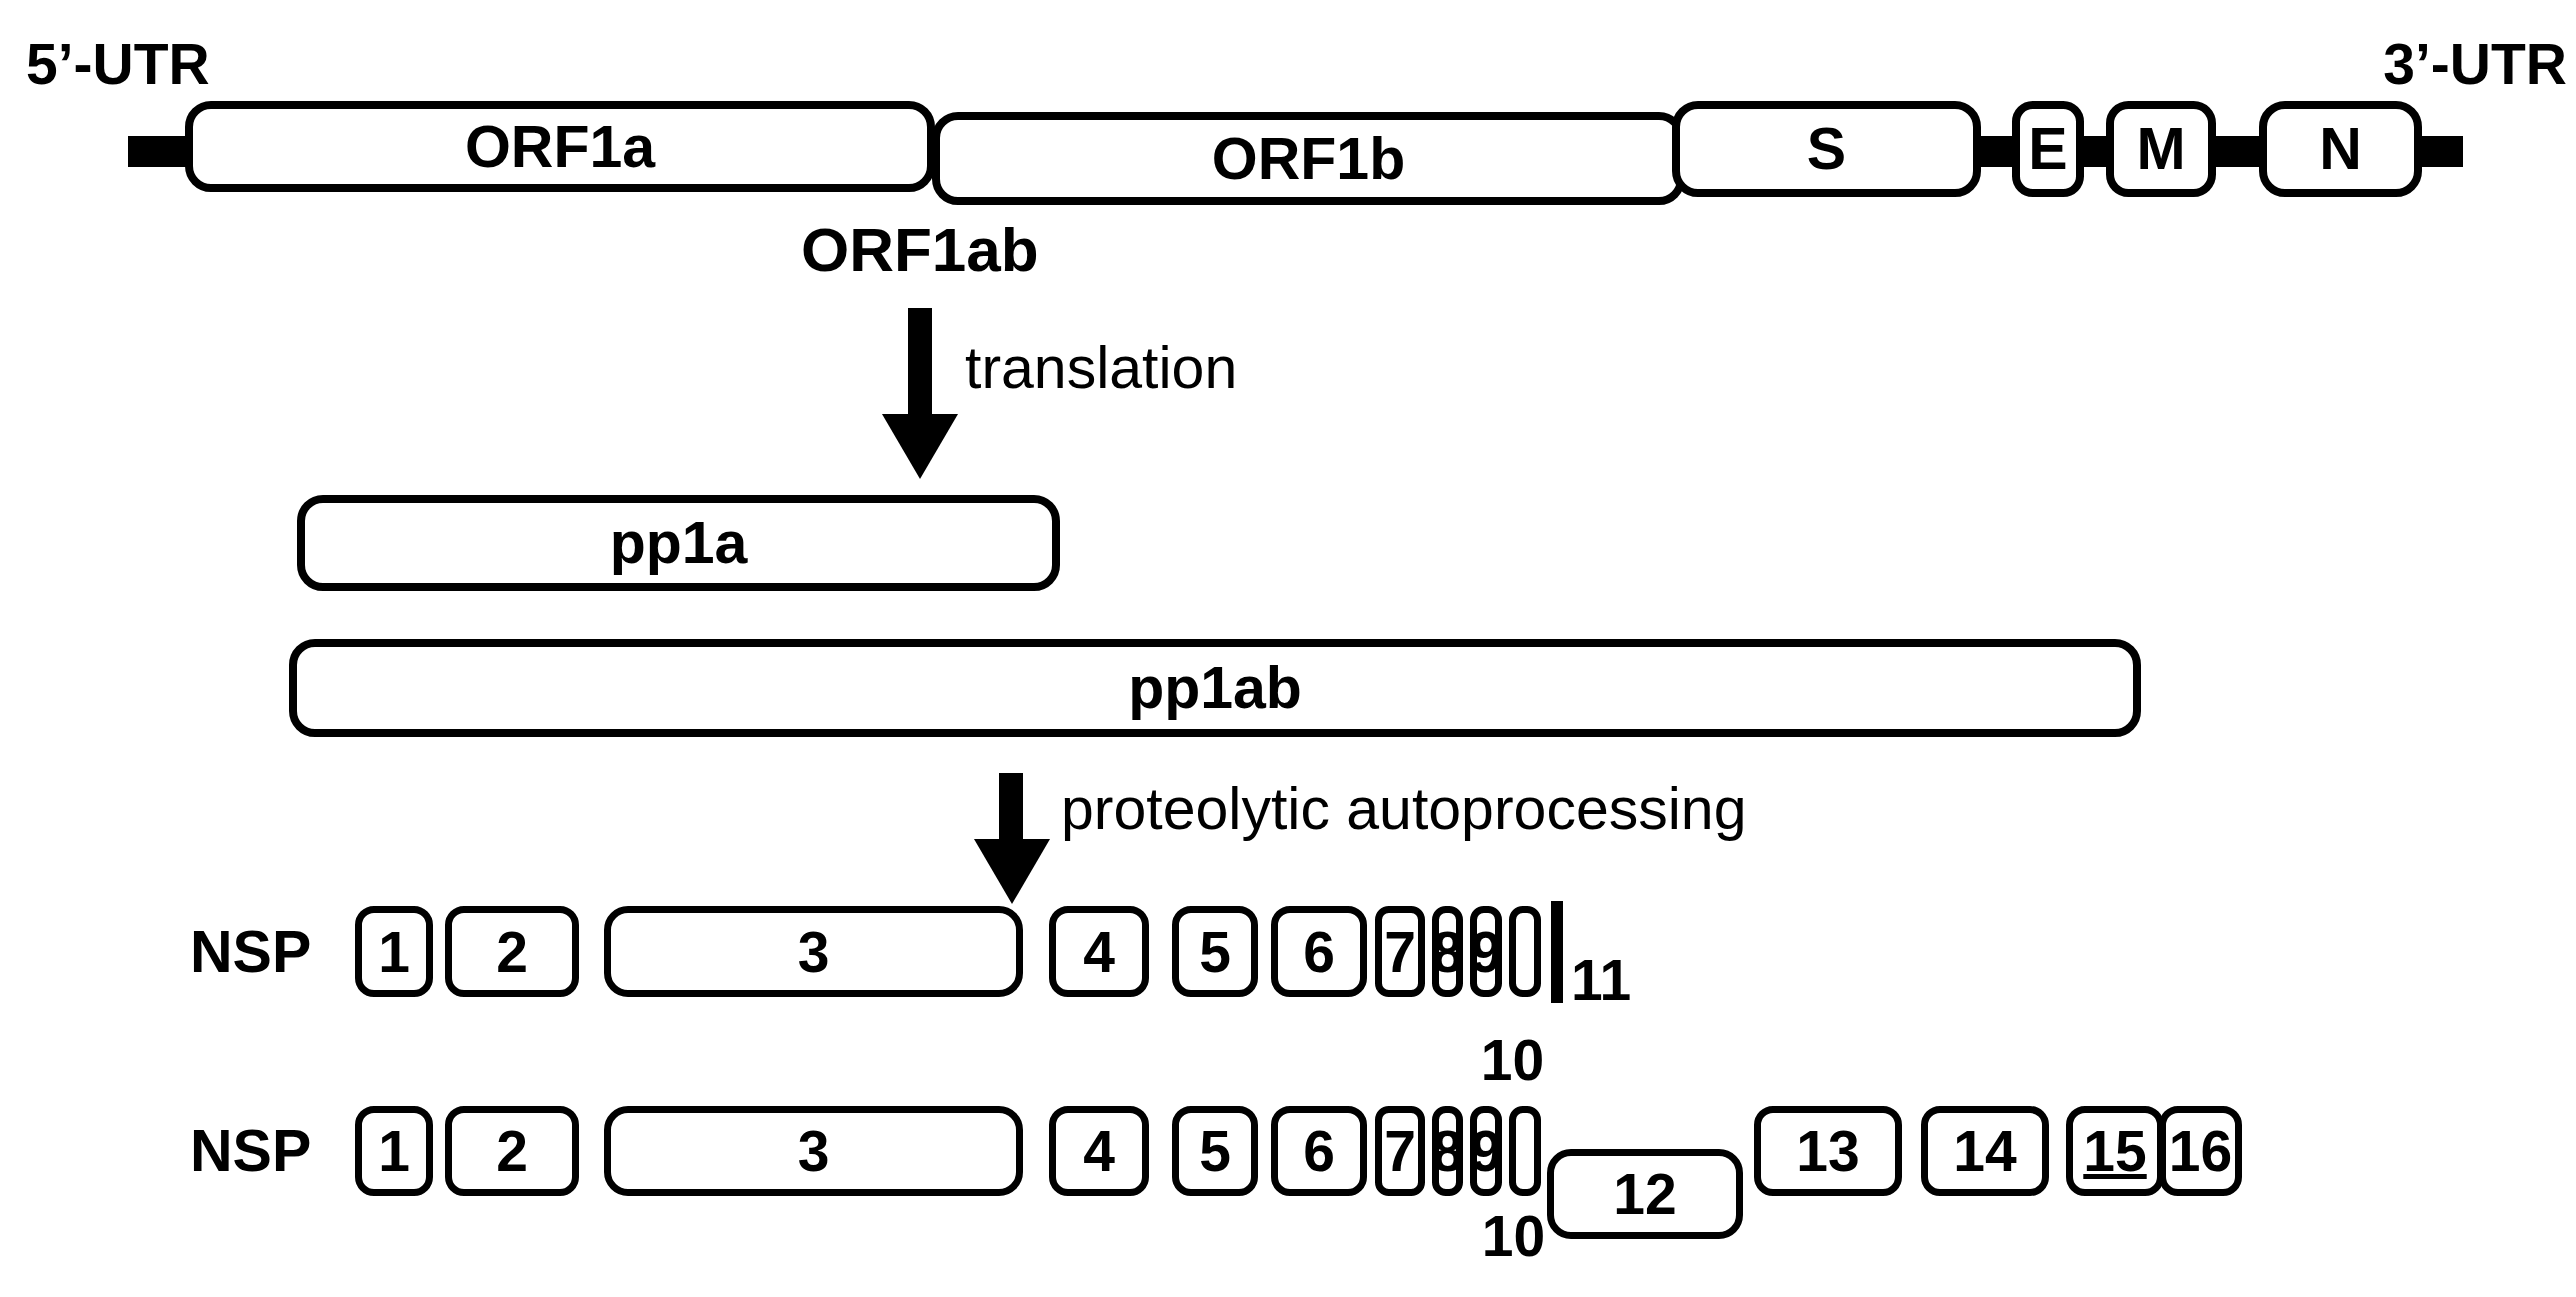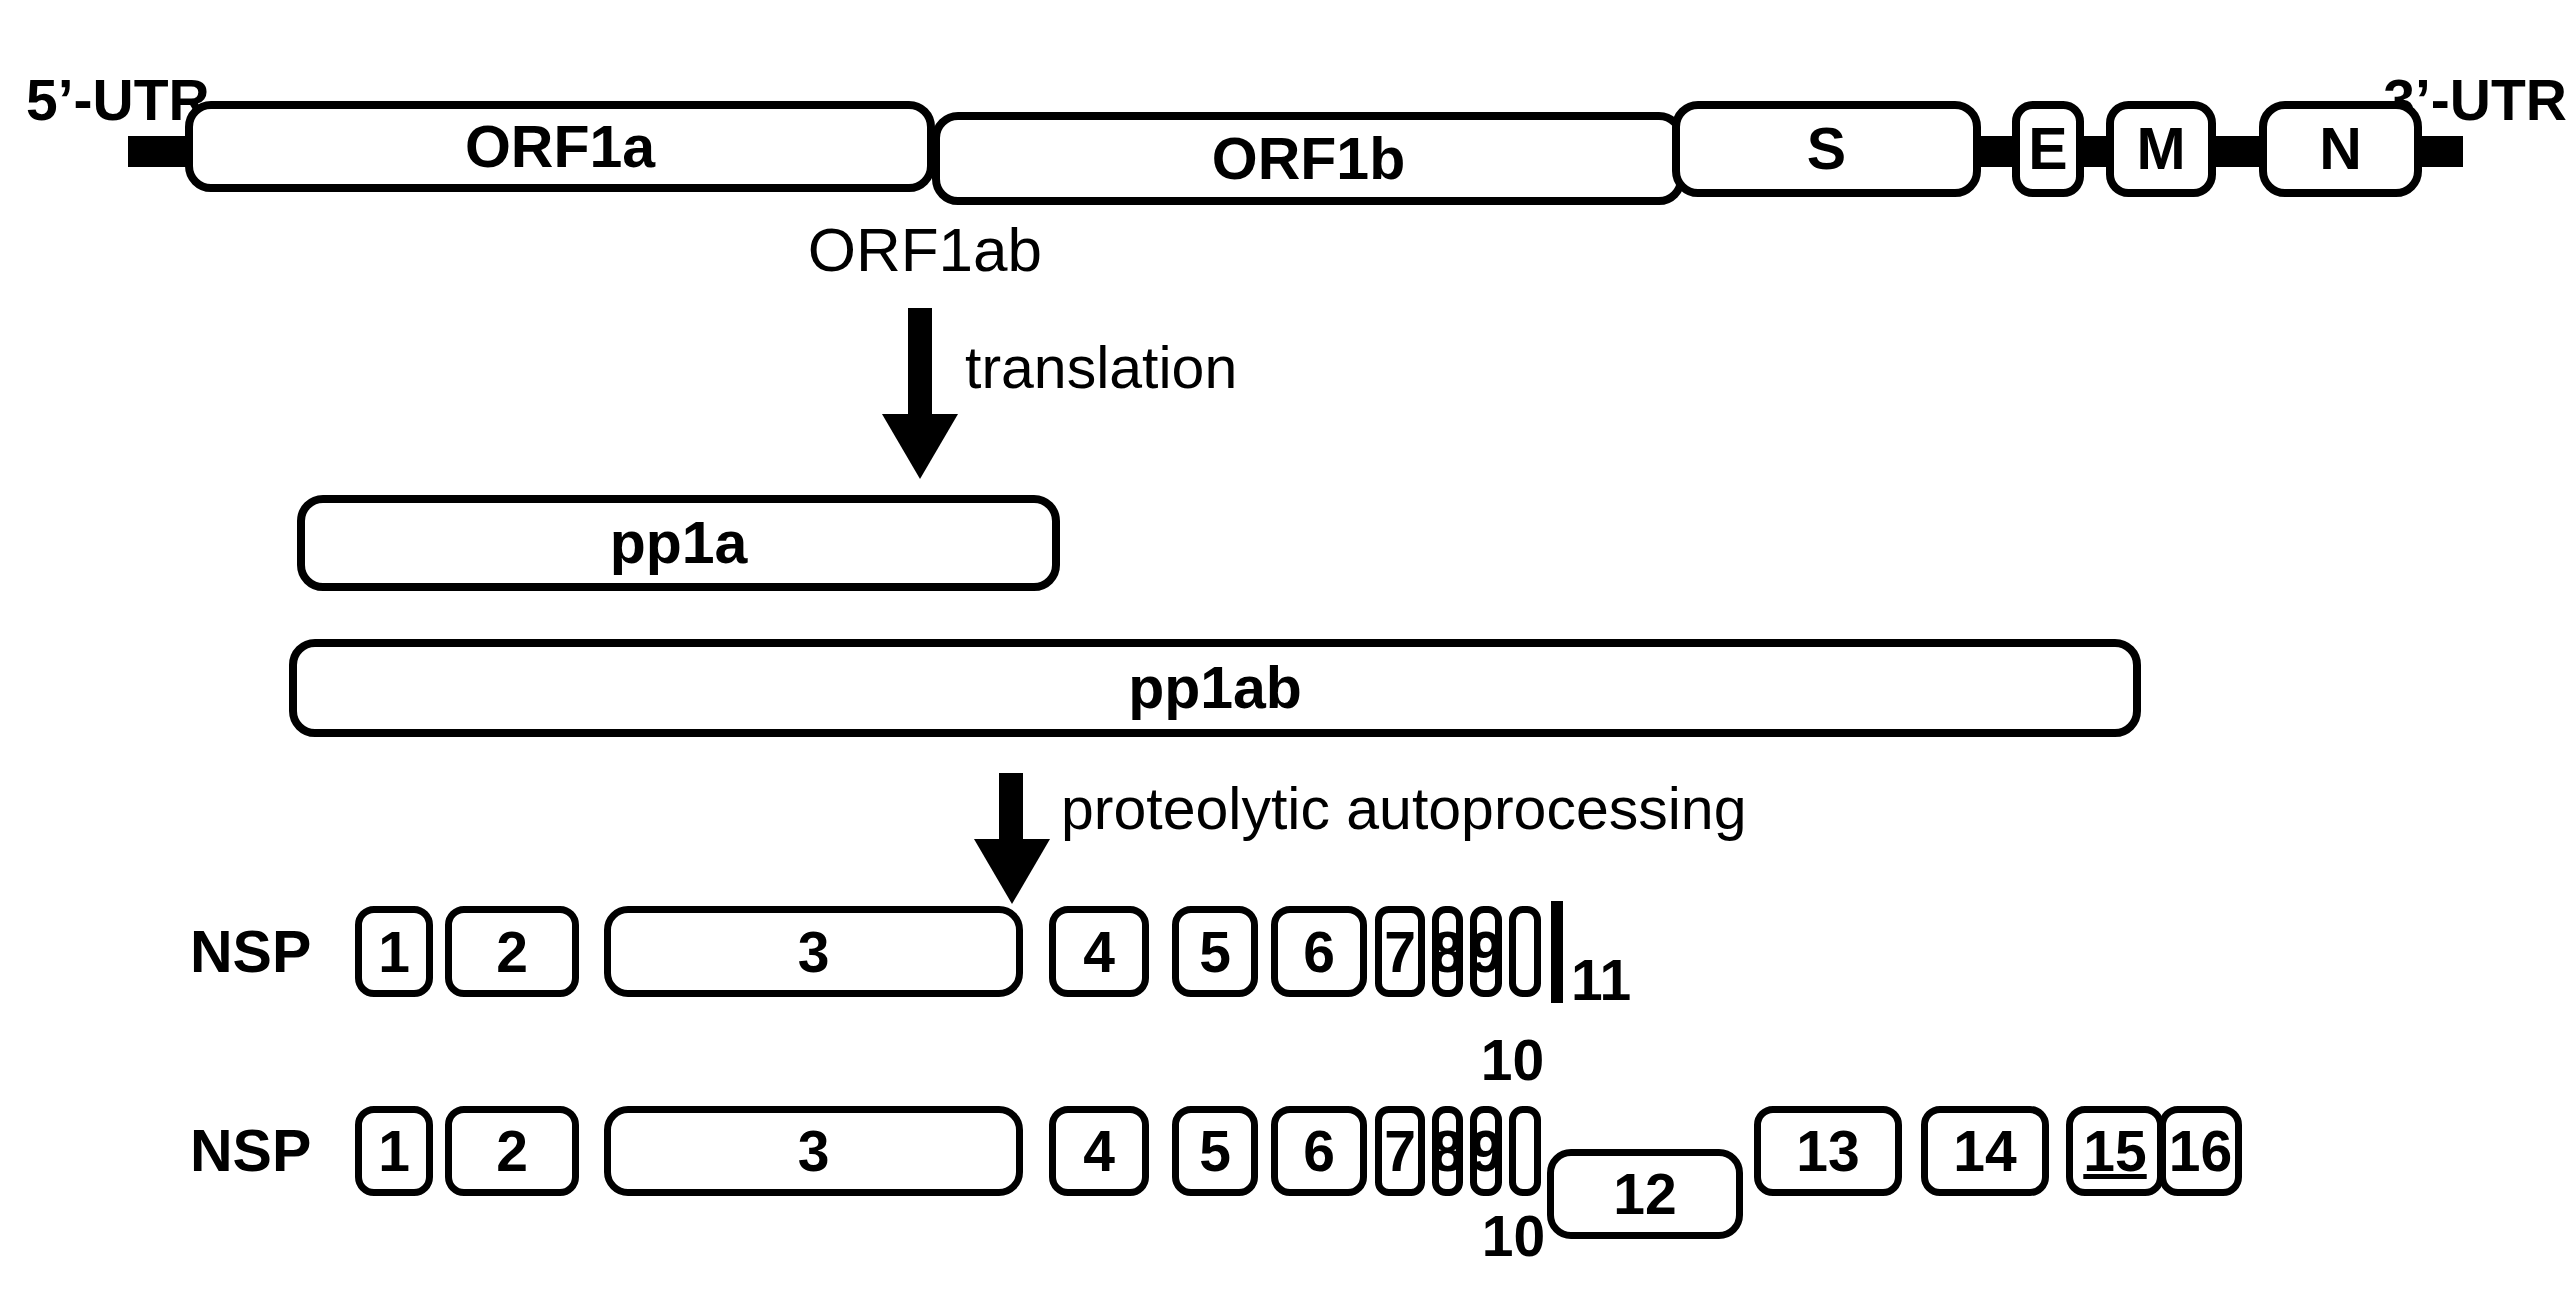--- a/index.html
+++ b/index.html
@@ -1,21 +1,21 @@
 <!DOCTYPE html>
 <html style="font-size:13.8px"><head>
 <meta charset="utf-8">
 <style>
   html,body{margin:0;padding:0;background:#ffffff;}
   body{width:2576px;height:1297px;font-family:"Liberation Sans","DejaVu Sans",sans-serif;color:#000;}
   .canvas{position:relative;width:2576px;height:1297px;background:#fff;overflow:hidden;}
   .abs{position:absolute;}
   
-  .utr{font-size:57px;font-weight:bold;white-space:nowrap;margin-top:36px;}
-  .biglbl{font-size:62px;font-weight:normal;white-space:nowrap;text-align:right;}
+  .utr{font-size:57px;font-weight:bold;white-space:nowrap;}
+  .biglbl{font-size:62px;font-weight:bold;white-space:nowrap;text-align:left;}
   .plain{font-size:59px;font-weight:400;white-space:nowrap;}
   .rowlbl{font-size:59px;font-weight:bold;display:flex;align-items:center;}
   .num-out{font-size:57px;font-weight:bold;display:flex;align-items:center;justify-content:center;}
   
   .gline{background:#000;height:31px;}
   
   .gbox{background:#fff;border:8.6px solid #000;border-radius:26px;display:flex;align-items:center;justify-content:center;font-size:59px;font-weight:bold;box-sizing:border-box;text-align:center;}
   
   .nbox{background:#fff;border:7.8px solid #000;border-radius:19px;display:flex;align-items:center;justify-content:center;font-size:57px;font-weight:bold;box-sizing:border-box;overflow:visible;}
   .nbox.tiny{border-radius:13.8px;}

